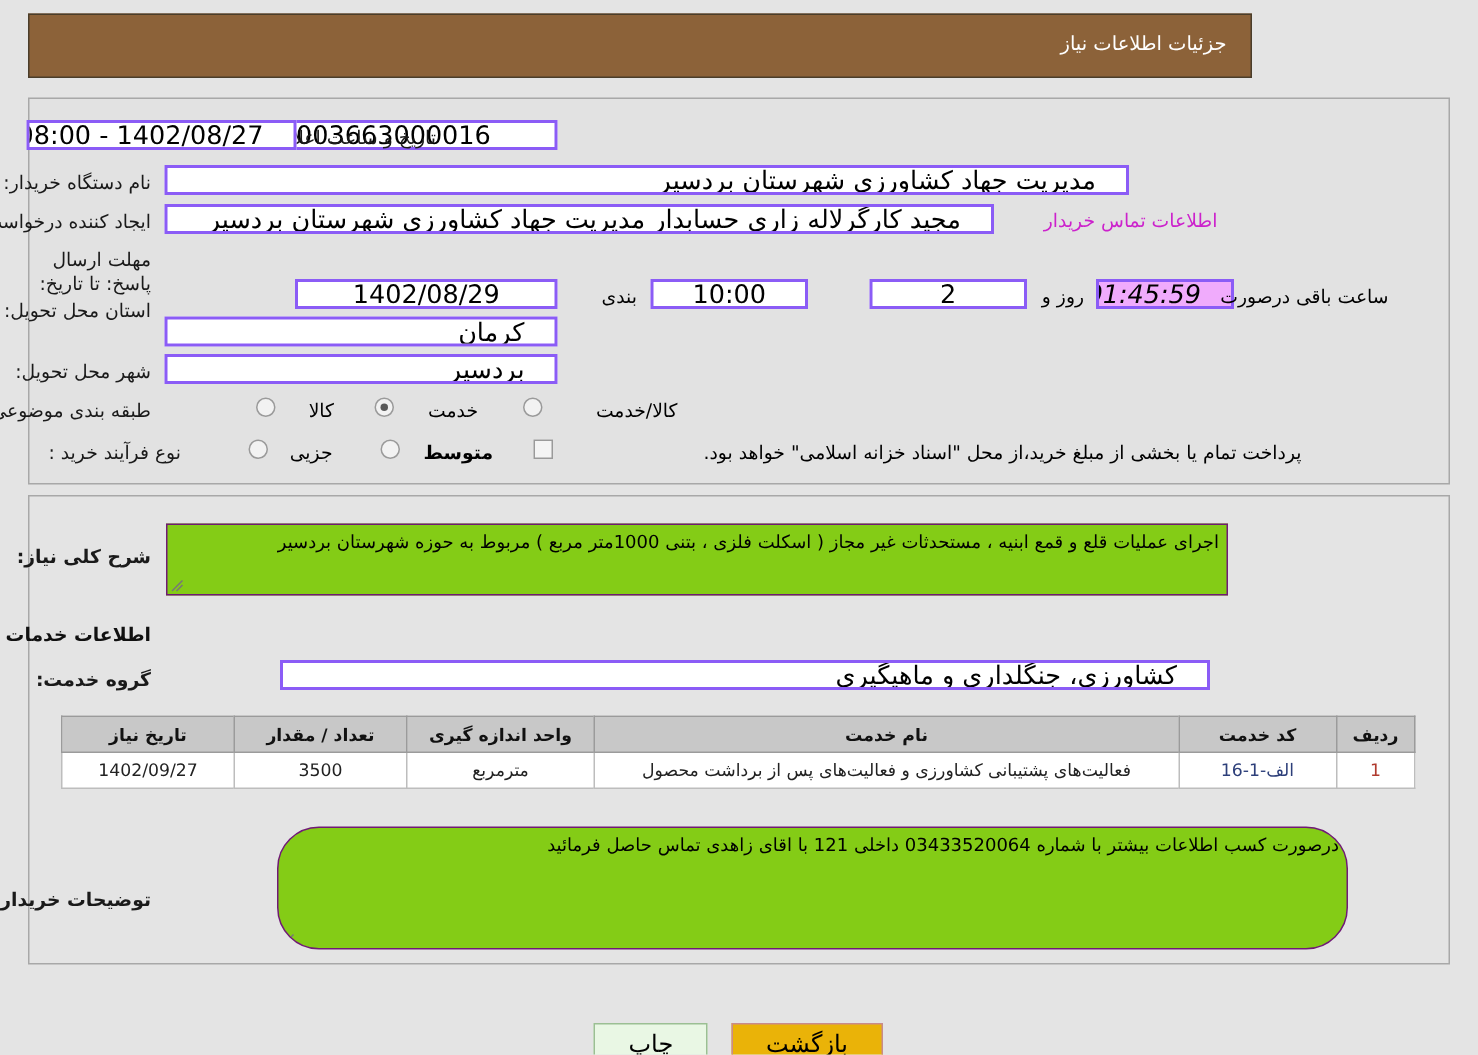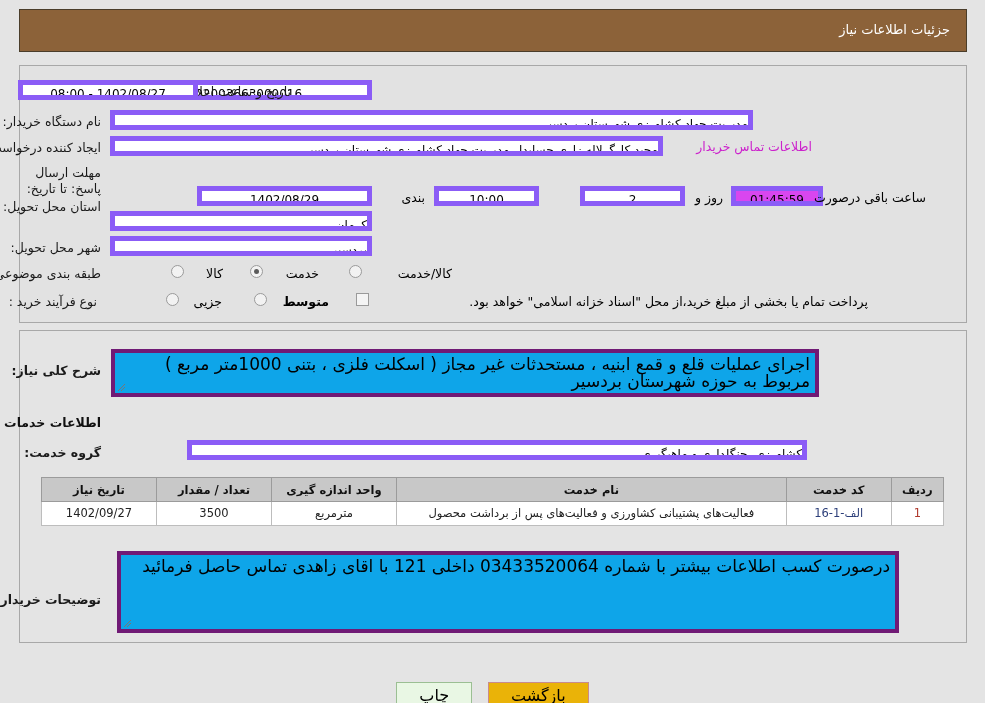--- a/index.html
+++ b/index.html
@@ -38,21 +38,21 @@
   .wm-shield {
     position: absolute;
     left: 198px; top: 8px;
     width: 96px; height: 118px;
   }
 
   
   .titlebar {
     position: absolute;
     left: 19px; top: 9px;
-    width: 948px; height: 43px;
+    width: 816px; height: 43px;
     background: #8c6239;
     border: 1px solid #4a3d2a;
     z-index: 10;
   }
   .titlebar .t {
     position: absolute;
     right: 16px; top: 12px;
     color: #ffffff;
     font-size: 13px;
   }
@@ -74,34 +74,34 @@
     text-align: right;
     color: #1a1a1a;
     font-size: 12.5px;
     line-height: 15px;
     white-space: nowrap;
     z-index: 7;
   }
   .inp {
     position: absolute;
     background: #ffffff;
-    border: 5px solid #8b5cf6;
-    font-size: 12px;
+    border: 2px solid #8b5cf6;
+    font-size: 17px;
     line-height: 18px;
     height: 20px;
-    padding: 0 0;
+    padding: 0 20px;
     overflow: hidden;
     white-space: nowrap;
     text-align: center;
     z-index: 7;
     color: #000;
     font-family: "DejaVu Sans", "Liberation Sans", sans-serif;
   }
   .inp.rt { text-align: right; }
-  .inp.cream { background: #d946ef; }
+  .inp.cream { background: #f0abfc; font-style: italic; }
   .plain {
     position: absolute;
     font-size: 12.5px;
     white-space: nowrap;
     z-index: 7;
   }
   .link {
     position: absolute;
     color: #cc22cc;
     font-size: 12.5px;
@@ -131,23 +131,23 @@
     position: absolute;
     width: 13px; height: 13px;
     border: 1px solid #9a9a9a;
     background: #f4f4f4;
     z-index: 7;
   }
 
   
   .ta {
     position: absolute;
-    background: #0ea5e9;
-    border: 4px solid #701a75;
-    font-size: 17px;
+    background: #84cc16;
+    border: 1px solid #701a75;
+    font-size: 12px;
     line-height: 17px;
     padding: 3px 5px 0 5px;
     text-align: right;
     overflow: hidden;
     z-index: 7;
     color:#000;
   }
   .ta .grip {
     position: absolute;
     left: 2px; bottom: 1px;
@@ -266,21 +266,21 @@
 <div class="inp rt" style="right:613px; top:236px; width:262px;font-family:Liberation Serif, serif;">بردسیر</div>
 
 <div class="lbl" style="right:884px; top:266px; width:100px;">طبقه بندی موضوعی:</div>
 <div class="radio" style="right:801px; top:265px;"></div>
 <div class="plain" style="right:762px; top:266px;">کالا</div>
 <div class="radio on" style="right:722px; top:265px;"></div>
 <div class="plain" style="right:666px; top:266px;">خدمت</div>
 <div class="radio" style="right:623px; top:265px;"></div>
 <div class="plain" style="right:533px; top:266px;">کالا/خدمت</div>
 
-<div class="lbl" style="right:888px; top:294px; width:92px;">نوع فرآیند خرید :</div>
+<div class="lbl" style="right:864px; top:294px; width:92px;">نوع فرآیند خرید :</div>
 <div class="radio" style="right:806px; top:293px;"></div>
 <div class="plain" style="right:763px; top:294px;">جزیی</div>
 <div class="radio" style="right:718px; top:293px;"></div>
 <div class="plain" style="right:656px; top:294px;font-weight:bold;">متوسط</div>
 <div class="chk" style="right:616px; top:293px;"></div>
 <div class="plain" style="right:117px; top:294px;">پرداخت تمام یا بخشی از مبلغ خرید،از محل "اسناد خزانه اسلامی" خواهد بود.</div>
 
 <div class="panel" id="panel-bottom"></div>
 
 <div class="lbl bold" style="right:884px; top:363px; width:78px;">شرح کلی نیاز:</div>
@@ -315,21 +315,21 @@
       <td class="code">الف-1-16</td>
       <td>فعالیت‌های پشتیبانی کشاورزی و فعالیت‌های پس از برداشت محصول</td>
       <td>مترمربع</td>
       <td>3500</td>
       <td>1402/09/27</td>
     </tr>
   </tbody>
 </table>
 
 <div class="lbl bold" style="right:884px; top:592px; width:90px;">توضیحات خریدار:</div>
-<div class="ta" style="right:86px; top:551px; width:782px; height:82px;">
+<div class="ta" style="right:86px; top:551px; width:714px; height:82px;border-radius:28px;">
   <span>درصورت کسب اطلاعات بیشتر با شماره 03433520064 داخلی 121 با اقای زاهدی تماس حاصل فرمائید</span>
   <span class="grip">
     <svg width="9" height="9" viewBox="0 0 9 9">
         <path d="M8 1 L1 8 M8 4 L4 8" stroke="#777" stroke-width="1" fill="none"></path>
       </svg>
   </span>
 </div>
 
 <div class="btnrow">
   <button class="btn back">بازگشت</button>

